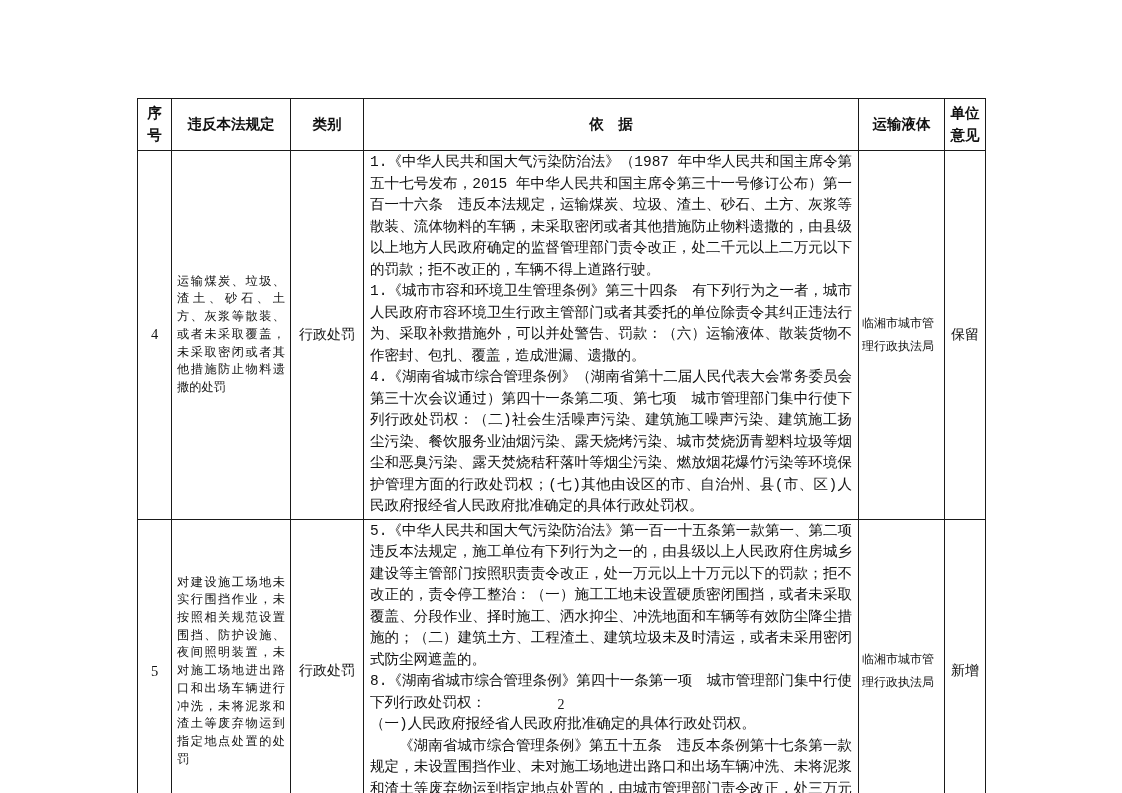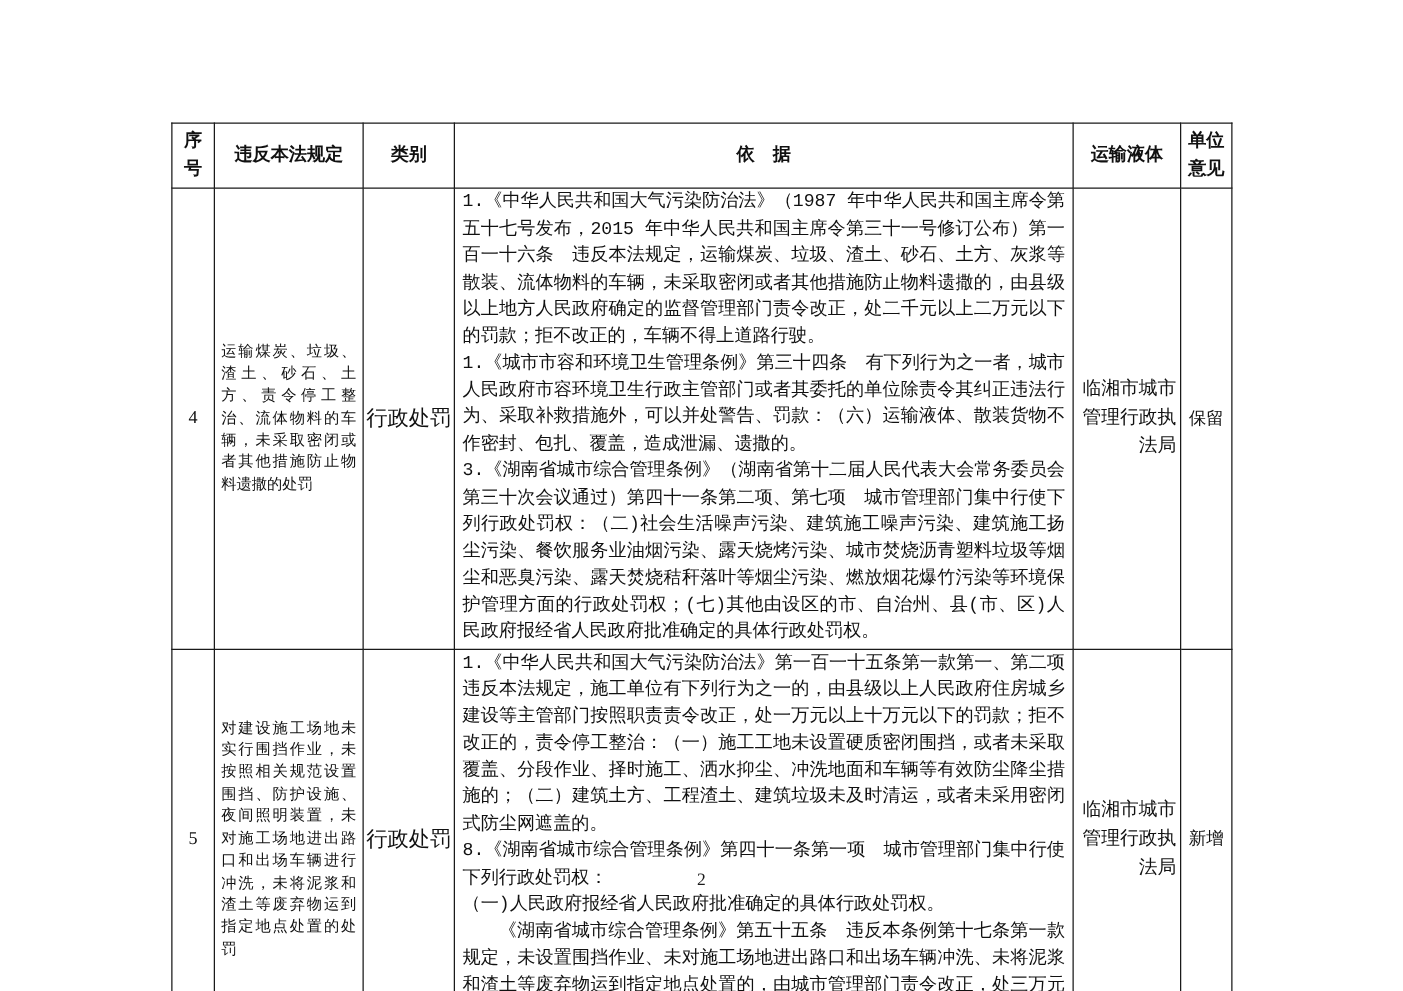--- a/index.html
+++ b/index.html
@@ -44,36 +44,36 @@
     font-size: 14.5px;
   }
   td.name {
     font-size: 12.2px;
     line-height: 17.7px;
     text-align: justify;
     padding: 0 5px;
   }
   td.cat {
     text-align: center;
-    font-size: 17px;
+    font-size: 14px;
     margin-top: 22px;
   }
   td.basis {
     font-size: 14.5px;
     line-height: 21.5px;
     text-align: justify;
     padding: 1px 6px;
     vertical-align: middle;
   }
   td.basis p { margin: 0; font-family: Liberation Mono, monospace; }
   td.basis p.indent-2 { text-indent: 2em; }
   td.impl {
-    font-size: 15px;
+    font-size: 12px;
     line-height: 23px;
-    text-align: right;
+    text-align: left;
     padding: 0 3px;
   }
   td.op {
     font-size: 14px;
     text-align: center;
   }
   .page-number {
     position: absolute;
     left: 137px; top: 697px;
     width: 848px;
@@ -104,37 +104,37 @@
       <th>违反本法规定</th>
       <th>类别</th>
       <th>依　据</th>
       <th>运输液体</th>
       <th class="pre">单位
 意见</th>
     </tr>
 
     <tr class="row-4">
       <td class="seq">4</td>
-      <td class="name">运输煤炭、垃圾、渣土、砂石、土方、责令停工整治、流体物料的车辆，未采取密闭或者其他措施防止物料遗撒的处罚</td>
+      <td class="name">运输煤炭、垃圾、渣土、砂石、土方、灰浆等散装、或者未采取覆盖，未采取密闭或者其他措施防止物料遗撒的处罚</td>
       <td class="cat">行政处罚</td>
       <td class="basis">
         <p>1.《中华人民共和国大气污染防治法》（1987 年中华人民共和国主席令第五十七号发布，2015 年中华人民共和国主席令第三十一号修订公布）第一百一十六条　违反本法规定，运输煤炭、垃圾、渣土、砂石、土方、灰浆等散装、流体物料的车辆，未采取密闭或者其他措施防止物料遗撒的，由县级以上地方人民政府确定的监督管理部门责令改正，处二千元以上二万元以下的罚款；拒不改正的，车辆不得上道路行驶。</p>
         <p>1.《城市市容和环境卫生管理条例》第三十四条　有下列行为之一者，城市人民政府市容环境卫生行政主管部门或者其委托的单位除责令其纠正违法行为、采取补救措施外，可以并处警告、罚款：（六）运输液体、散装货物不作密封、包扎、覆盖，造成泄漏、遗撒的。</p>
-        <p>3.《湖南省城市综合管理条例》（湖南省第十二届人民代表大会常务委员会第三十次会议通过）第四十一条第二项、第七项　城市管理部门集中行使下列行政处罚权：（二)社会生活噪声污染、建筑施工噪声污染、建筑施工扬尘污染、餐饮服务业油烟污染、露天烧烤污染、城市焚烧沥青塑料垃圾等烟尘和恶臭污染、露天焚烧秸秆落叶等烟尘污染、燃放烟花爆竹污染等环境保护管理方面的行政处罚权；(七)其他由设区的市、自治州、县(市、区)人民政府报经省人民政府批准确定的具体行政处罚权。</p>
+        <p>4.《湖南省城市综合管理条例》（湖南省第十二届人民代表大会常务委员会第三十次会议通过）第四十一条第二项、第七项　城市管理部门集中行使下列行政处罚权：（二)社会生活噪声污染、建筑施工噪声污染、建筑施工扬尘污染、餐饮服务业油烟污染、露天烧烤污染、城市焚烧沥青塑料垃圾等烟尘和恶臭污染、露天焚烧秸秆落叶等烟尘污染、燃放烟花爆竹污染等环境保护管理方面的行政处罚权；(七)其他由设区的市、自治州、县(市、区)人民政府报经省人民政府批准确定的具体行政处罚权。</p>
       </td>
       <td class="impl">临湘市城市管理行政执法局</td>
       <td class="op">保留</td>
     </tr>
 
     <tr class="row-5">
       <td class="seq">5</td>
       <td class="name">对建设施工场地未实行围挡作业，未按照相关规范设置围挡、防护设施、夜间照明装置，未对施工场地进出路口和出场车辆进行冲洗，未将泥浆和渣土等废弃物运到指定地点处置的处罚</td>
       <td class="cat">行政处罚</td>
       <td class="basis">
-        <p>1.《中华人民共和国大气污染防治法》第一百一十五条第一款第一、第二项　违反本法规定，施工单位有下列行为之一的，由县级以上人民政府住房城乡建设等主管部门按照职责责令改正，处一万元以上十万元以下的罚款；拒不改正的，责令停工整治：（一）施工工地未设置硬质密闭围挡，或者未采取覆盖、分段作业、择时施工、洒水抑尘、冲洗地面和车辆等有效防尘降尘措施的；（二）建筑土方、工程渣土、建筑垃圾未及时清运，或者未采用密闭式防尘网遮盖的。</p>
+        <p>5.《中华人民共和国大气污染防治法》第一百一十五条第一款第一、第二项　违反本法规定，施工单位有下列行为之一的，由县级以上人民政府住房城乡建设等主管部门按照职责责令改正，处一万元以上十万元以下的罚款；拒不改正的，责令停工整治：（一）施工工地未设置硬质密闭围挡，或者未采取覆盖、分段作业、择时施工、洒水抑尘、冲洗地面和车辆等有效防尘降尘措施的；（二）建筑土方、工程渣土、建筑垃圾未及时清运，或者未采用密闭式防尘网遮盖的。</p>
         <p>8.《湖南省城市综合管理条例》第四十一条第一项　城市管理部门集中行使下列行政处罚权：</p>
         <p>（一)人民政府报经省人民政府批准确定的具体行政处罚权。</p>
         <p class="indent-2">《湖南省城市综合管理条例》第五十五条　违反本条例第十七条第一款规定，未设置围挡作业、未对施工场地进出路口和出场车辆冲洗、未将泥浆和渣土等废弃物运到指定地点处置的，由城市管理部门责令改正，处三万元以下的罚款。</p>
       </td>
       <td class="impl">临湘市城市管理行政执法局</td>
       <td class="op">新增</td>
     </tr>
   </tbody>
     </table>
 

